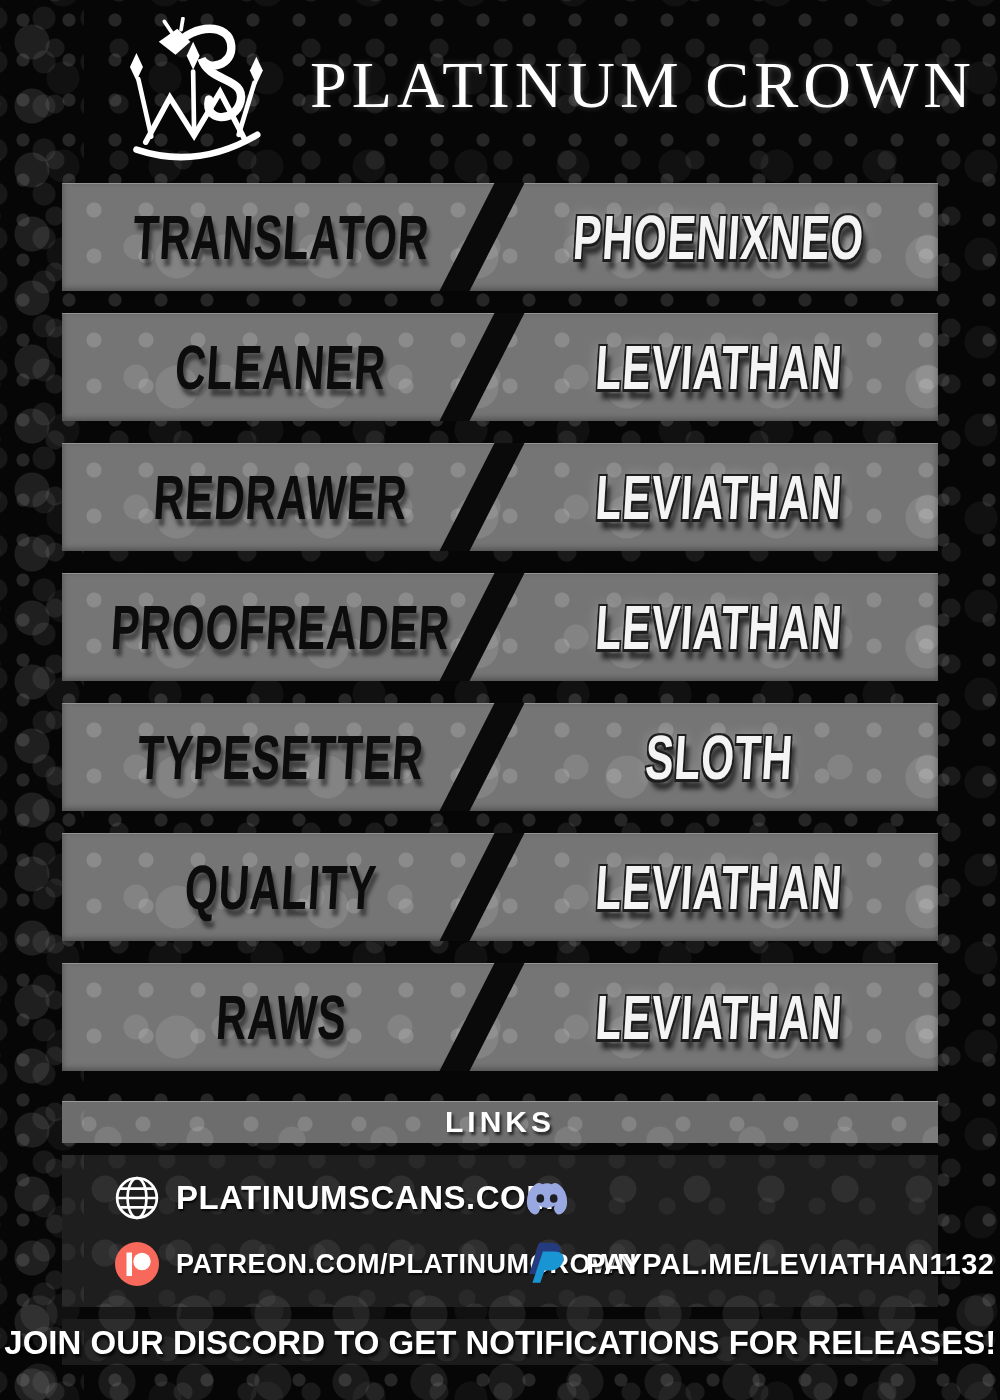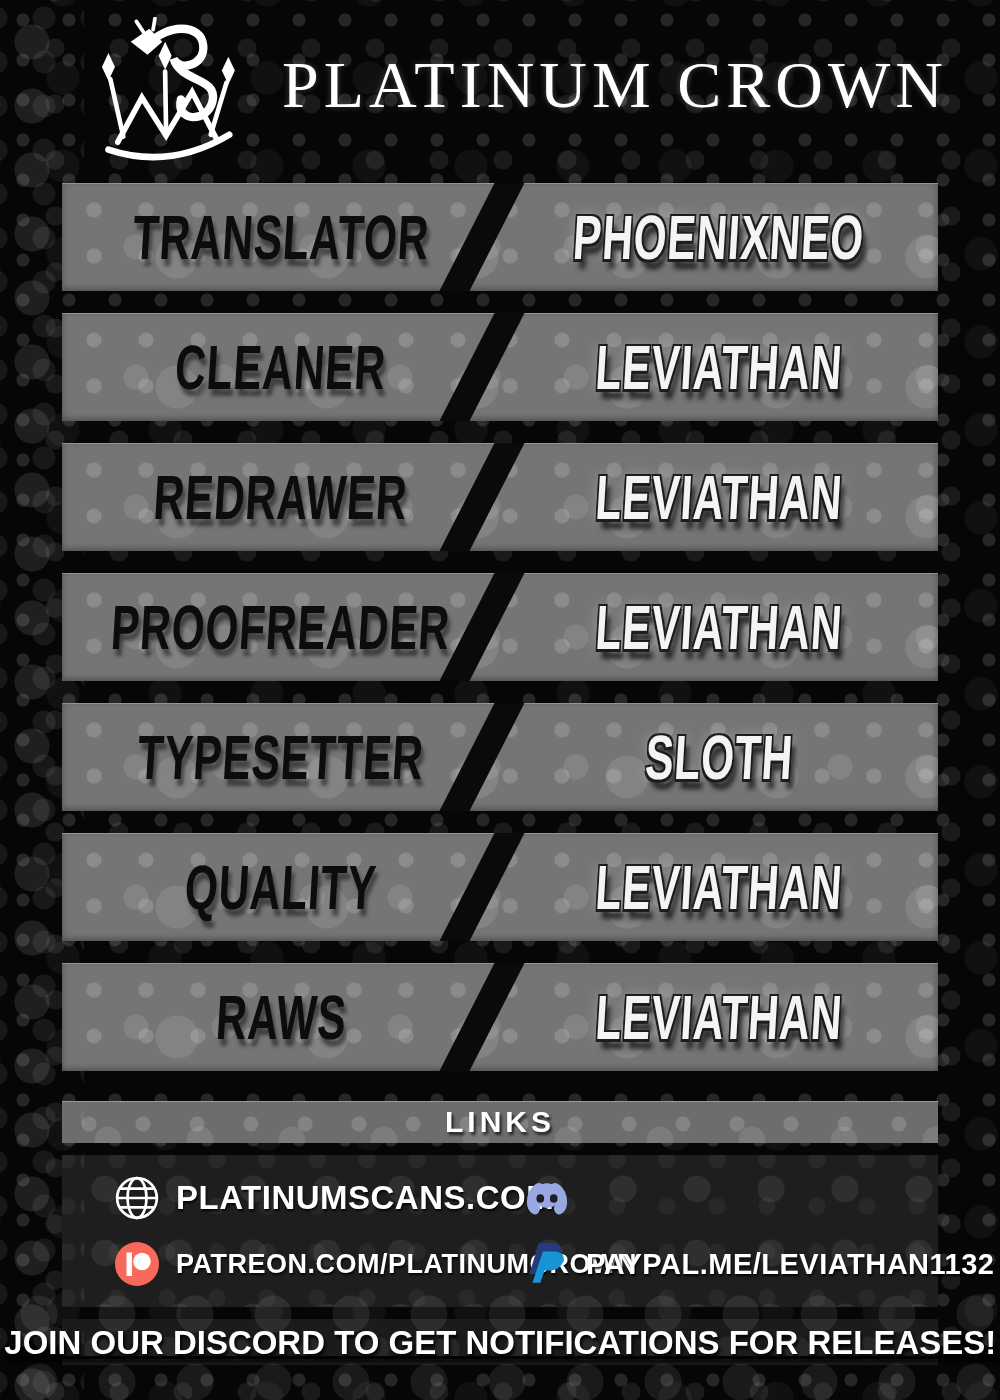--- a/index.html
+++ b/index.html
@@ -27,21 +27,21 @@
   }
   .edge-dots-bottom {
     position:absolute; left:0; right:0; bottom:0; height:120px;
     background-image:
       radial-gradient(circle, rgba(255,255,255,0.08) 0 18px, transparent 19px);
     background-size: 78px 68px;
     pointer-events:none;
   }
 
   
-  .header { position:relative; height:183px; display:flex; align-items:center; padding-left:88px; }
+  .header { position:relative; height:183px; display:flex; align-items:center; padding-left:116px; }
   .logo { width:158px; height:150px; flex:0 0 auto; }
   .title {
     margin-left:36px; margin-top:-14px;
     font-family:"Liberation Serif", serif; font-size:66px; font-weight:400;
     color:#ffffff; letter-spacing:5px; white-space:nowrap;
     text-shadow:0 0 6px rgba(255,255,255,0.25);
   }
 
   
   .credits { padding:0 62px; }
@@ -115,21 +115,20 @@
   .label-patreon { font-size:27px; }
   .label-paypal  { font-size:29px; }
 
   
   .footer-banner {
     margin:12px 62px 0; height:46px;
     display:flex; align-items:center; justify-content:center;
     background-color:#1b1b1b;
     background-image: radial-gradient(circle, rgba(255,255,255,0.06) 0 12px, transparent 13px);
     background-size: 70px 60px;
-    text-decoration: underline;
   }
   .footer-text {
     display:inline-block; font-weight:bold; font-size:34px; color:#ffffff;
     white-space:nowrap; transform:scaleX(0.97);
     text-shadow: 2px 3px 3px rgba(0,0,0,0.85);
   }
 </style>
 </head>
 <body>
 

